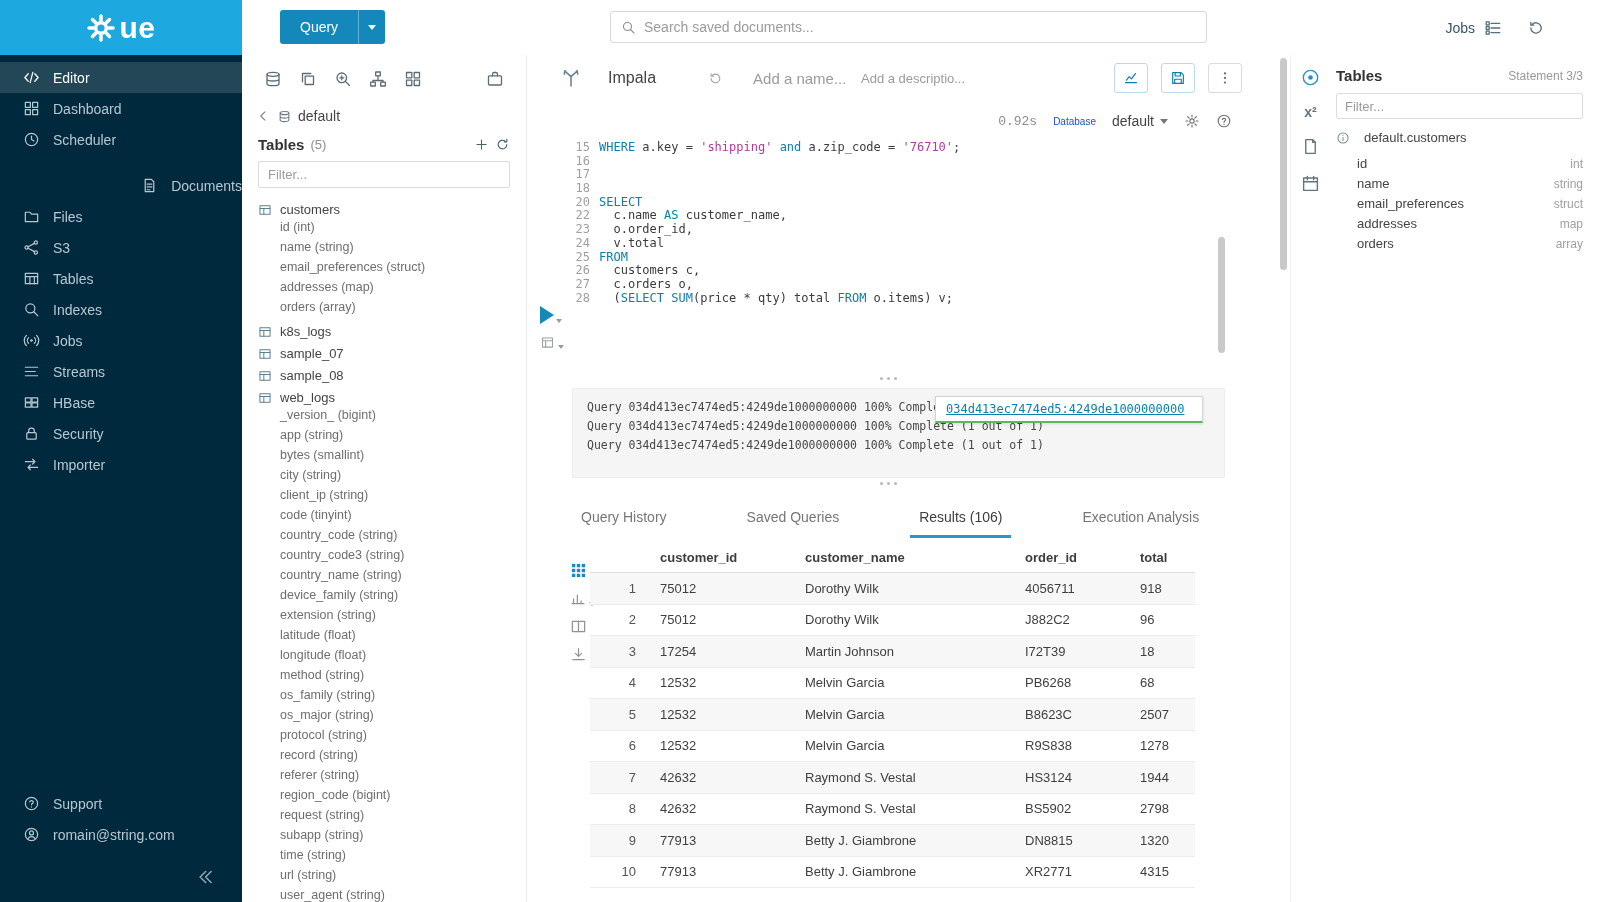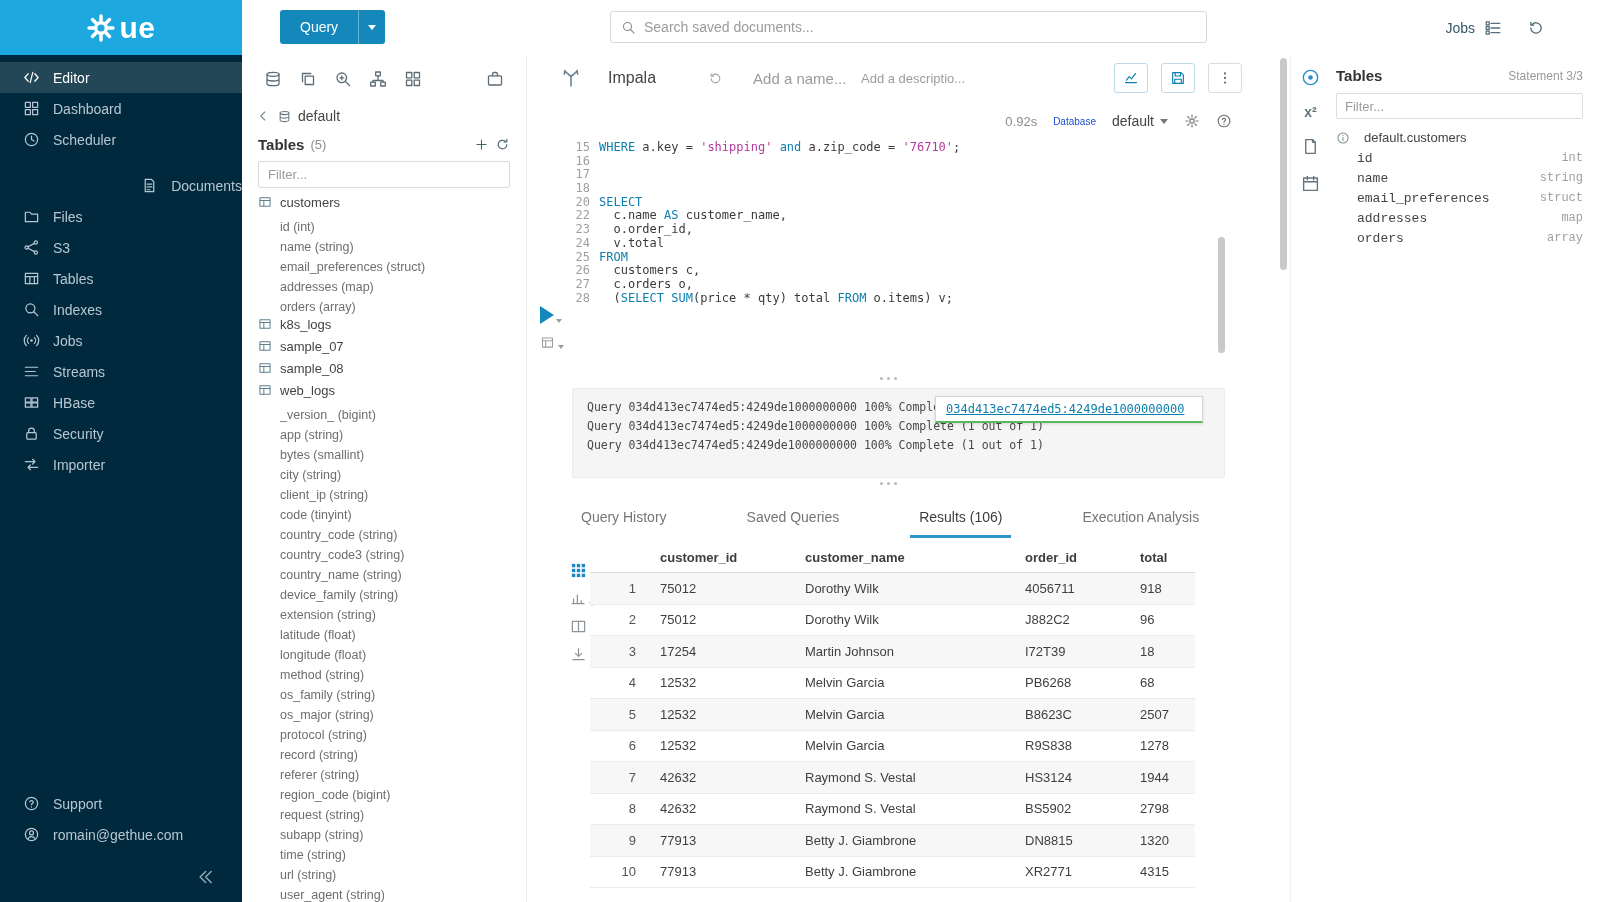--- a/index.html
+++ b/index.html
@@ -47,39 +47,39 @@
   .bc-chevron { width:16px; height:16px; color:#7d8d96; cursor:pointer; }
   .bc-db { width:15px; height:15px; color:#6b7b84; }
   .bc-label { font-size:14px; color:#444; cursor:pointer; }
   .assist-header { display:flex; align-items:center; padding:7px 16px 4px; gap:6px; flex:none; }
   .assist-title { font-size:15px; font-weight:bold; color:#333; }
   .assist-count { font-size:13px; color:#8d8d8d; flex:1; }
   .assist-header .ic { width:15px; height:15px; color:#46626f; cursor:pointer; }
   .assist-filter { padding:4px 16px 7px; flex:none; }
   .assist-filter input { width:100%; height:27px; border:1px solid #dcdcdc; border-radius:2px; padding:0 9px; font-size:13px; font-family:inherit; color:#444; outline:none; }
   .assist-tree { flex:1; overflow:hidden; padding-left:16px; }
-  .tree-table { height:22px; display:flex; align-items:flex-start; gap:8px; font-size:13px; color:#444; cursor:pointer; white-space:nowrap; }
+  .tree-table { height:22px; display:flex; align-items:flex-end; gap:8px; font-size:13px; color:#444; cursor:pointer; white-space:nowrap; }
   .tree-ic { width:14px; height:14px; color:#61808f; flex:none; }
   .tree-col { height:20px; line-height:20px; padding-left:22px; font-size:12.5px; color:#6e6e6e; cursor:pointer; white-space:nowrap; }
 
   
   .main { position:absolute; left:527px; top:55px; width:763px; height:847px; background:#fff; }
   .editor-header { position:absolute; left:0; top:0; right:0; height:46px; display:flex; align-items:center; padding-left:33px; }
   .impala-ic { width:22px; height:22px; color:#6b8693; margin-right:10px; flex:none; }
   .engine-label { font-size:16px; color:#454545;margin-left:16px; }
   .eh-hist { width:15px; height:15px; color:#9aa6ac; margin-left:52px; cursor:pointer; }
   .name-input { border:none; outline:none; font-size:15px; width:100px; margin-left:30px; font-family:inherit; color:#444; }
   .desc-input { border:none; outline:none; font-size:13px; width:115px; margin-left:8px; font-family:inherit; color:#444; }
   .eh-actions { margin-left:auto; margin-right:48px; display:flex; gap:13px; }
   .btn { width:34px; height:30px; border:1px solid #dcdcdc; border-radius:3px; background:#fff; display:flex; align-items:center; justify-content:center; cursor:pointer; }
   .btn .ic { width:16px; height:16px; }
   .btn.blue { border-color:#bcd9e8; color:var(--link-blue,#0b7fad); }
   .btn.grey { color:#6d6d6d; }
   .settings-row { position:absolute; top:46px; right:58px; height:40px; display:flex; align-items:center; gap:16px; }
-  .duration { font-size:13px; color:#8d8d8d; }
+  .duration { font-size:13px; color:#8d8d8d;font-family:Liberation Mono, monospace; }
   .db-label { font-size:10px; color:#1d4ed8; }
   .db-select { font-size:14px; color:#444; display:flex; align-items:center; gap:6px; cursor:pointer; }
   .db-select .caret-down { color:#777; }
   .sr-ic { width:16px; height:16px; color:#737373; cursor:pointer; }
 
   .code-area { position:absolute; top:86px; left:0; right:40px; height:200px; font-family:"DejaVu Sans Mono", monospace; font-size:12px; cursor:text; }
   .code-line { display:flex; height:13.7px; line-height:13.7px; white-space:pre; }
   .gutter { width:63px; text-align:right; color:#9f9f9f; flex:none; }
   .code-text { padding-left:9px; color:#3b3b3b; }
   .tok-kw { color:var(--keyword-blue,#0b7fad); }
@@ -127,21 +127,21 @@
   .rr-ic { width:19px; height:19px; color:#62757f; cursor:pointer; }
   .rr-ic.compass { color:#2b8fc9; }
   .rr-sup { font-size:14px; font-weight:bold; color:#62757f; cursor:pointer; line-height:1; }
   .right-panel { position:absolute; left:1330px; top:55px; width:271px; height:847px; padding:12px 18px 0 6px; background:#fff; }
   .rp-header { display:flex; align-items:center; margin-bottom:9px; }
   .rp-title { font-size:15px; font-weight:bold; color:#333; flex:1; }
   .rp-statement { font-size:12px; color:#999; }
   .rp-filter input { width:100%; height:26px; border:1px solid #ddd; border-radius:2px; padding:0 8px; font-size:13px; outline:none; font-family:inherit; color:#444; }
   .rp-table-ref { display:flex; align-items:center; gap:14px; margin:11px 0 6px; font-size:13px; color:#444; cursor:pointer; }
   .rp-table-ref .ic { width:14px; height:14px; color:#7c8b93; flex:none; }
-  .rp-col-row { display:flex; height:20px; align-items:flex-start; font-size:13px; color:#444; padding-left:21px; cursor:pointer;font-family:Liberation Mono, monospace; }
+  .rp-col-row { display:flex; height:20px; align-items:flex-end; font-size:13px; color:#444; padding-left:21px; cursor:pointer; }
   .rp-col-name { flex:1; white-space:nowrap; }
   .rp-col-type { font-size:12px; color:#a0a0a0; }
 </style>
 </head>
 <body>
 
 <div class="app">
 
   <aside class="left-nav">
     <div class="logo">
@@ -285,21 +285,21 @@
         <span>Support</span>
       </div>
       <div class="nav-item">
         <span class="ic nav-ic">
             <svg viewBox="0 0 18 18" fill="none" stroke="currentColor" stroke-width="1.3" stroke-linecap="round" stroke-linejoin="round">
               <circle cx="9" cy="9" r="6.5"></circle>
               <circle cx="9" cy="7.3" r="2.1"></circle>
               <path d="M5.2 13.5a4.4 4.4 0 0 1 7.6 0"></path>
             </svg>
           </span>
-        <span>romain@gethue.com</span>
+        <span>romain@string.com</span>
       </div>
       <div class="collapse-row">
         <span class="ic">
             <svg viewBox="0 0 18 18" fill="none" stroke="currentColor" stroke-width="1.3" stroke-linecap="round" stroke-linejoin="round">
               <path d="M9.5 4.5 5 9l4.5 4.5M14 4.5 9.5 9l4.5 4.5"></path>
             </svg>
           </span>
       </div>
     </div>
   </aside>

